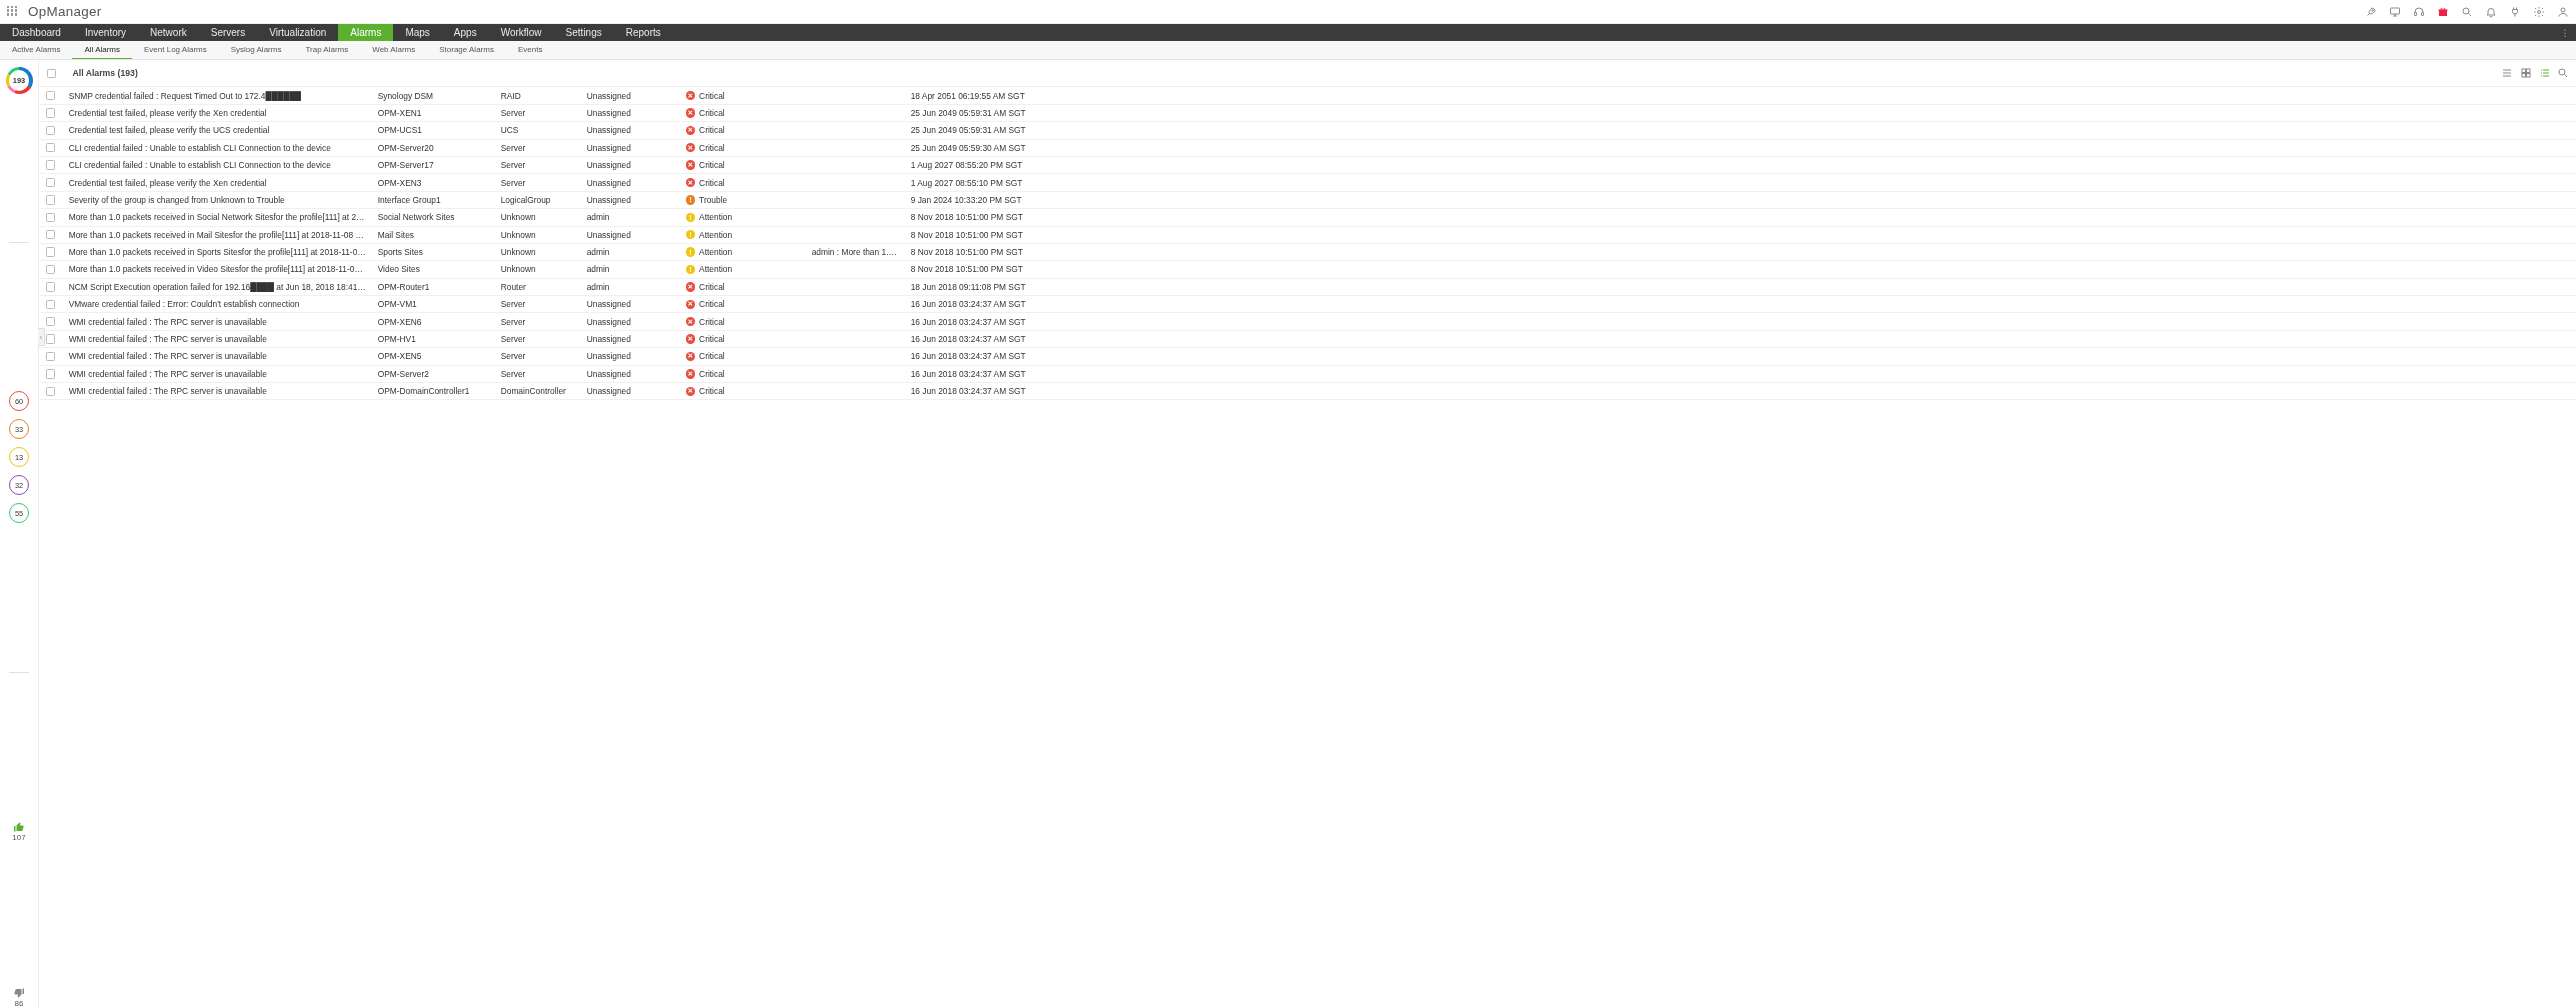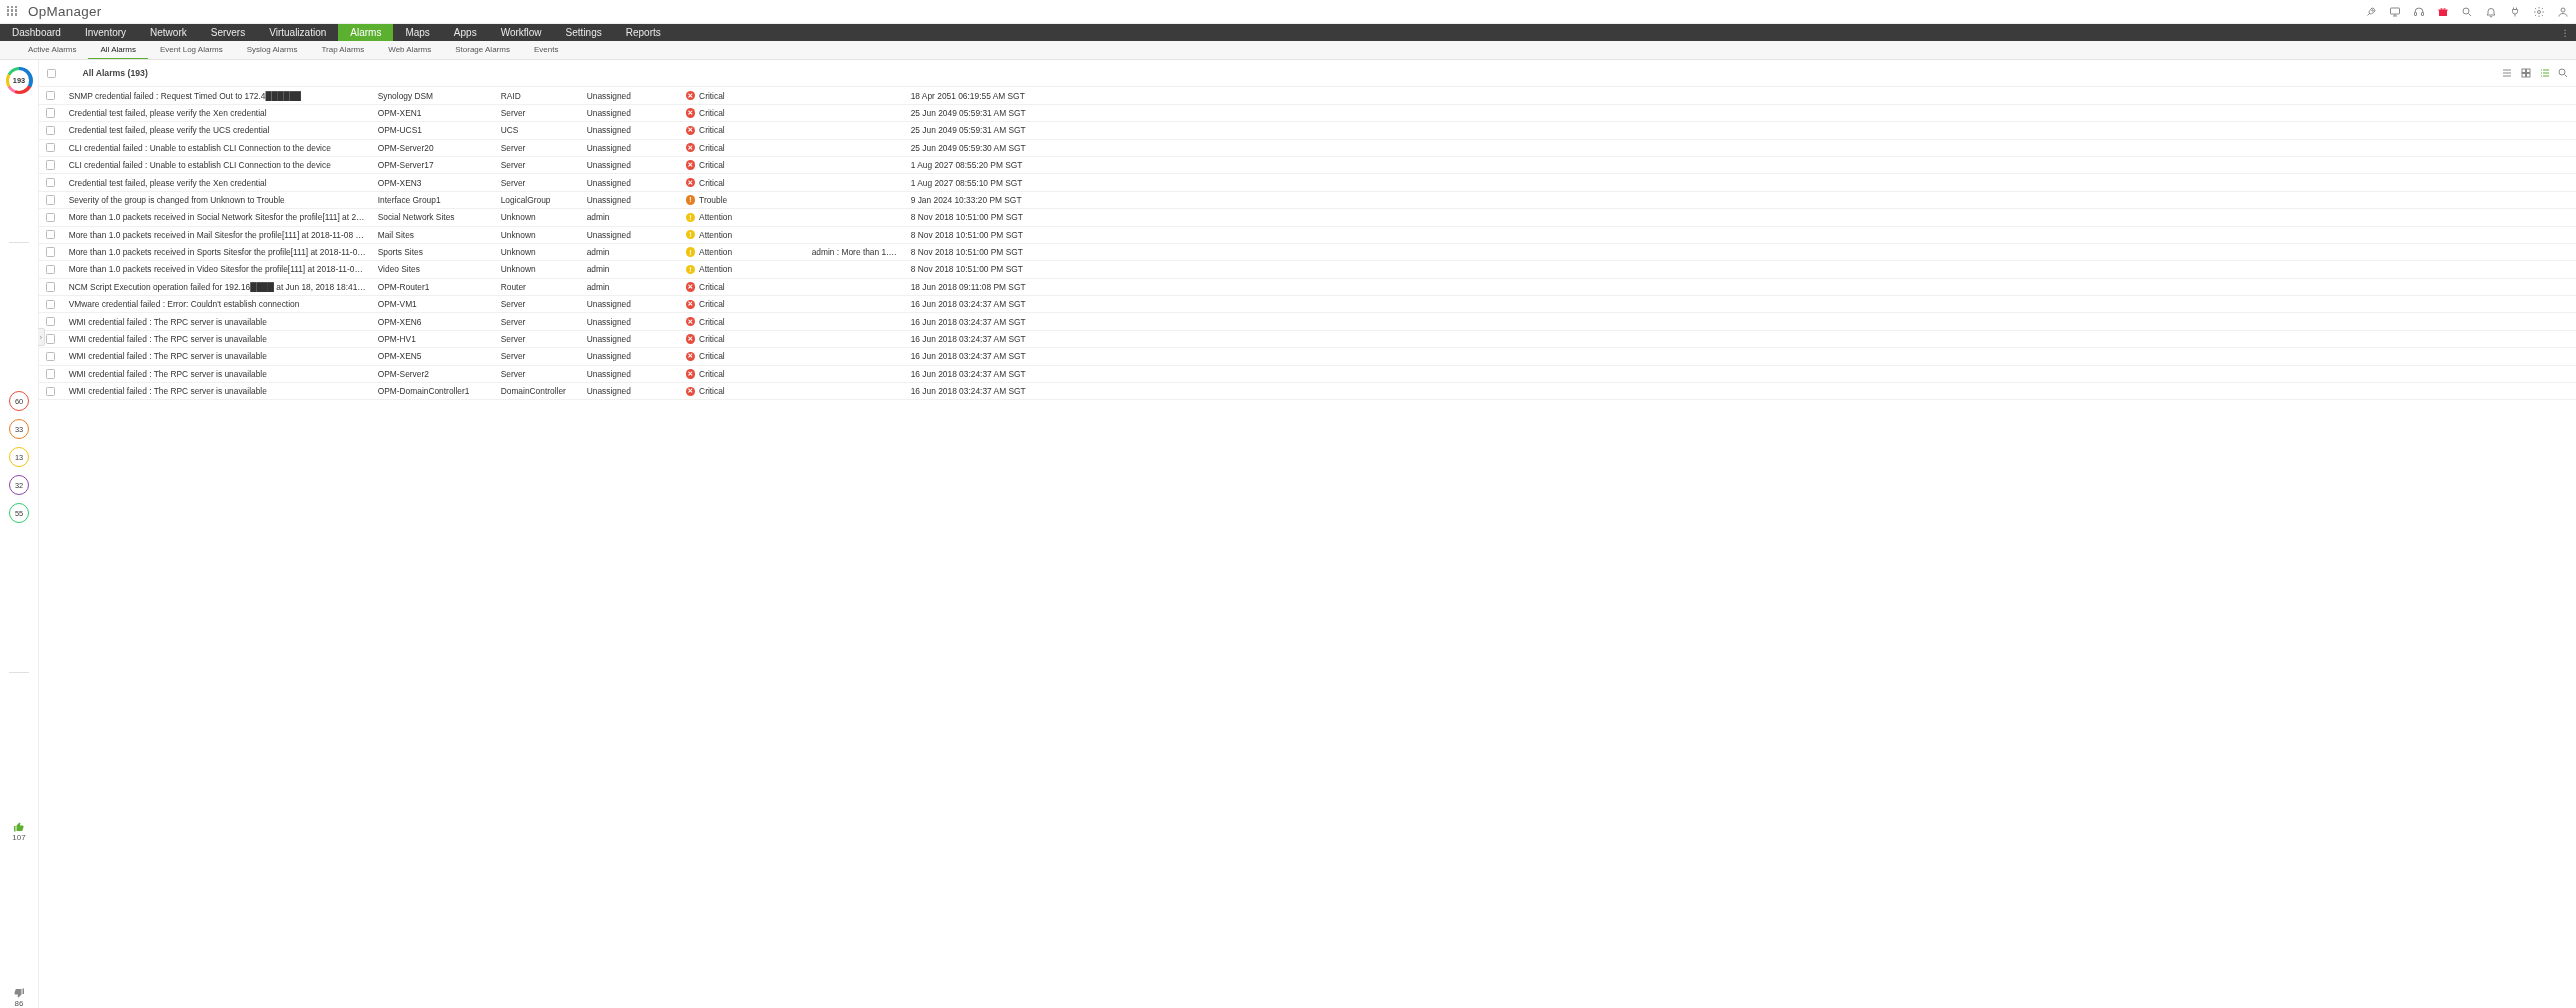--- a/index.html
+++ b/index.html
@@ -11,21 +11,21 @@
   .brand { font-size: 13.4px; color: #555; letter-spacing: 0.3px; }
   .topbar-right { margin-left: auto; display: flex; align-items: center; gap: 12px; color: #888; }
   .topbar-right .ticon { width: 12px; height: 12px; display: flex; align-items: center; justify-content: center; cursor: pointer; font-size: 10.7px; }
   .gift { color: #e24; position: relative; }
   
   .mainnav { display: flex; background: #3b3b3b; height: 17.4px; position: relative; }
   .mainnav .navitem { color: #eaeaea; padding: 0 12px; display: flex; align-items: center; font-size: 10px; cursor: pointer; }
   .mainnav .navitem.active { background: #5bb030; color: #fff; }
   .mainnav .kebab { margin-left: auto; color: #ccc; padding: 0 6.7px; display:flex; align-items:center; cursor:pointer; }
   
-  .subnav { display: flex; background: #f7f7f7; height: 19px; border-bottom: 0.7px solid #e3e3e3; padding-left: 16px; }
+  .subnav { display: flex; background: #f7f7f7; height: 19px; border-bottom: 0.7px solid #e3e3e3; }
   .subnav .subitem { padding: 0 12px; display: flex; align-items: center; color: #555; font-size: 8px; cursor: pointer; border-bottom: 1.3px solid transparent; }
   .subnav .subitem.active { border-bottom: 1.3px solid #5bb030; color: #222; }
   
   .page { display: flex; height: calc(100vh - 60px); min-height: 349px; }
   
   .siderail { width: 39px; background: #fff; border-right: 0.7px solid #eee; display:flex; flex-direction:column; align-items:center; padding-top:6.7px; gap:8px; position:relative;justify-content:space-between; }
   .donut { width:27px; height:27px; border-radius:50%; display:flex; align-items:center; justify-content:center; font-size:7.4px; font-weight:600; color:#333;
            background: conic-gradient(#167ccf 0 120deg, #e33 120deg 200deg, #f7a 200deg 240deg, #f1c40f 240deg 300deg, #2ecc71 300deg 360deg); position:relative; cursor:pointer;}
   .donut::after{content:""; position:absolute; inset:3.4px; background:#fff; border-radius:50%;}
   .donut span{position:relative; z-index:1;}
@@ -36,21 +36,21 @@
   .r-purple{border-color:#8e44ad;}
   .r-green{border-color:#2ecc71;}
   .divider{width:20px;height:0.7px;background:#e0e0e0;margin:2.7px 0;}
   .thumb{display:flex;flex-direction:column;align-items:center;color:#555;font-size:8px;}
   .thumb svg{width:12px;height:12px;}
   .expand-tab{position:absolute; right:-6.7px; top:268px; width:6.7px; height:17.4px; background:#f2f2f2; border:0.7px solid #ddd; border-left:none; border-radius:0 2px 2px 0; display:flex; align-items:center; justify-content:center; font-size:6.7px; color:#888; cursor:pointer;}
   
   .content { flex:1; display:flex; flex-direction:column; overflow:hidden;}
   .content-header { display:flex; align-items:center; height:27px; padding:0 6.7px 0 2.7px; border-bottom:0.7px solid #eee;}
   .chk{width:9.4px;height:9.4px;border:0.7px solid #bbb;border-radius:1.3px;cursor:pointer;flex-shrink:0;}
-  .content-header .title{font-size:8.7px;font-weight:600;color:#444;margin-left:26px;}
+  .content-header .title{font-size:8.7px;font-weight:600;color:#444;margin-left:16px;}
   .header-tools{margin-left:auto;display:flex;gap:6.7px;color:#888;}
   .header-tools .tool{width:12px;height:12px;display:flex;align-items:center;justify-content:center;cursor:pointer;}
   .tool.active{color:#5bb030;}
   
   .thead,.trow{display:grid; grid-template-columns: 23px 309px 123px 86px 99px 126px 99px 1fr 14.8px; align-items:center; min-height:17.4px;}
   .thead{background:#f7f7f7;color:#333;font-weight:600;font-size:8.4px;height:20px;border-bottom:0.7px solid #e8e8e8;}
   .thead .cell{display:flex;align-items:center;gap:2.7px;}
   .thead .sort{font-size:6px;color:#999;}
   .tbody{overflow-y:auto;flex:1;}
   .trow{border-bottom:0.7px solid #f0f0f0;font-size:8.4px;color:#333;}

